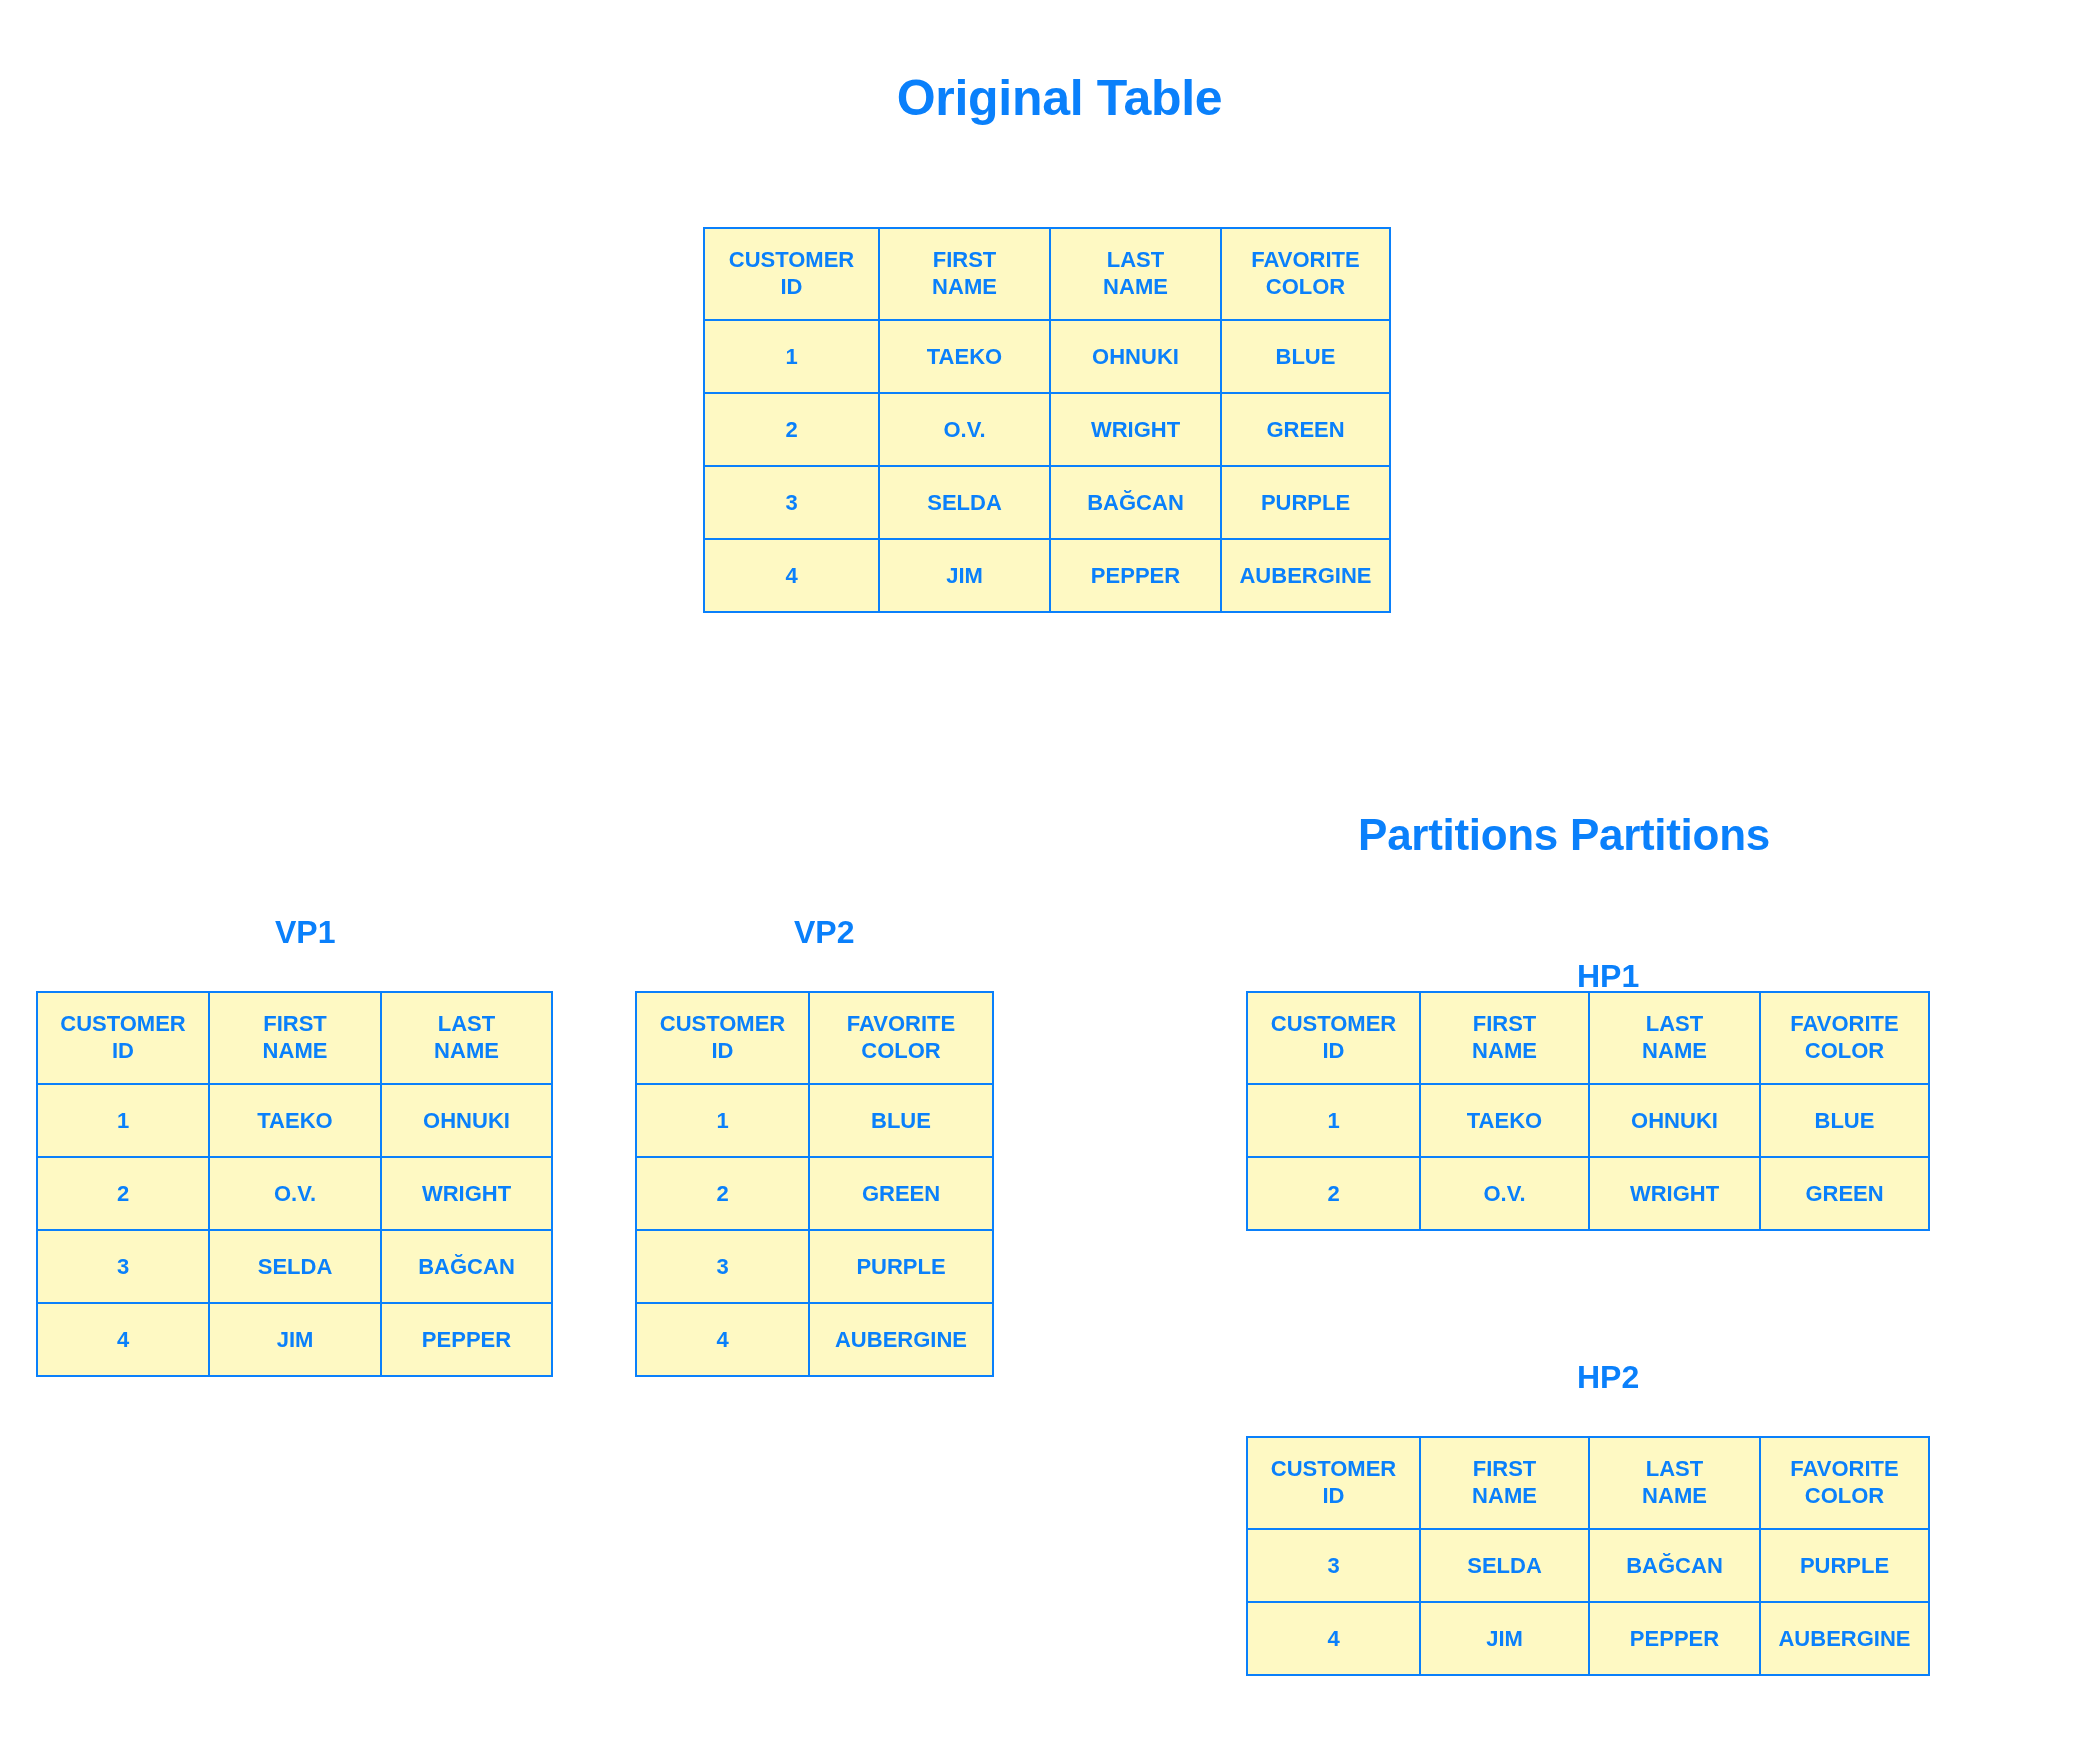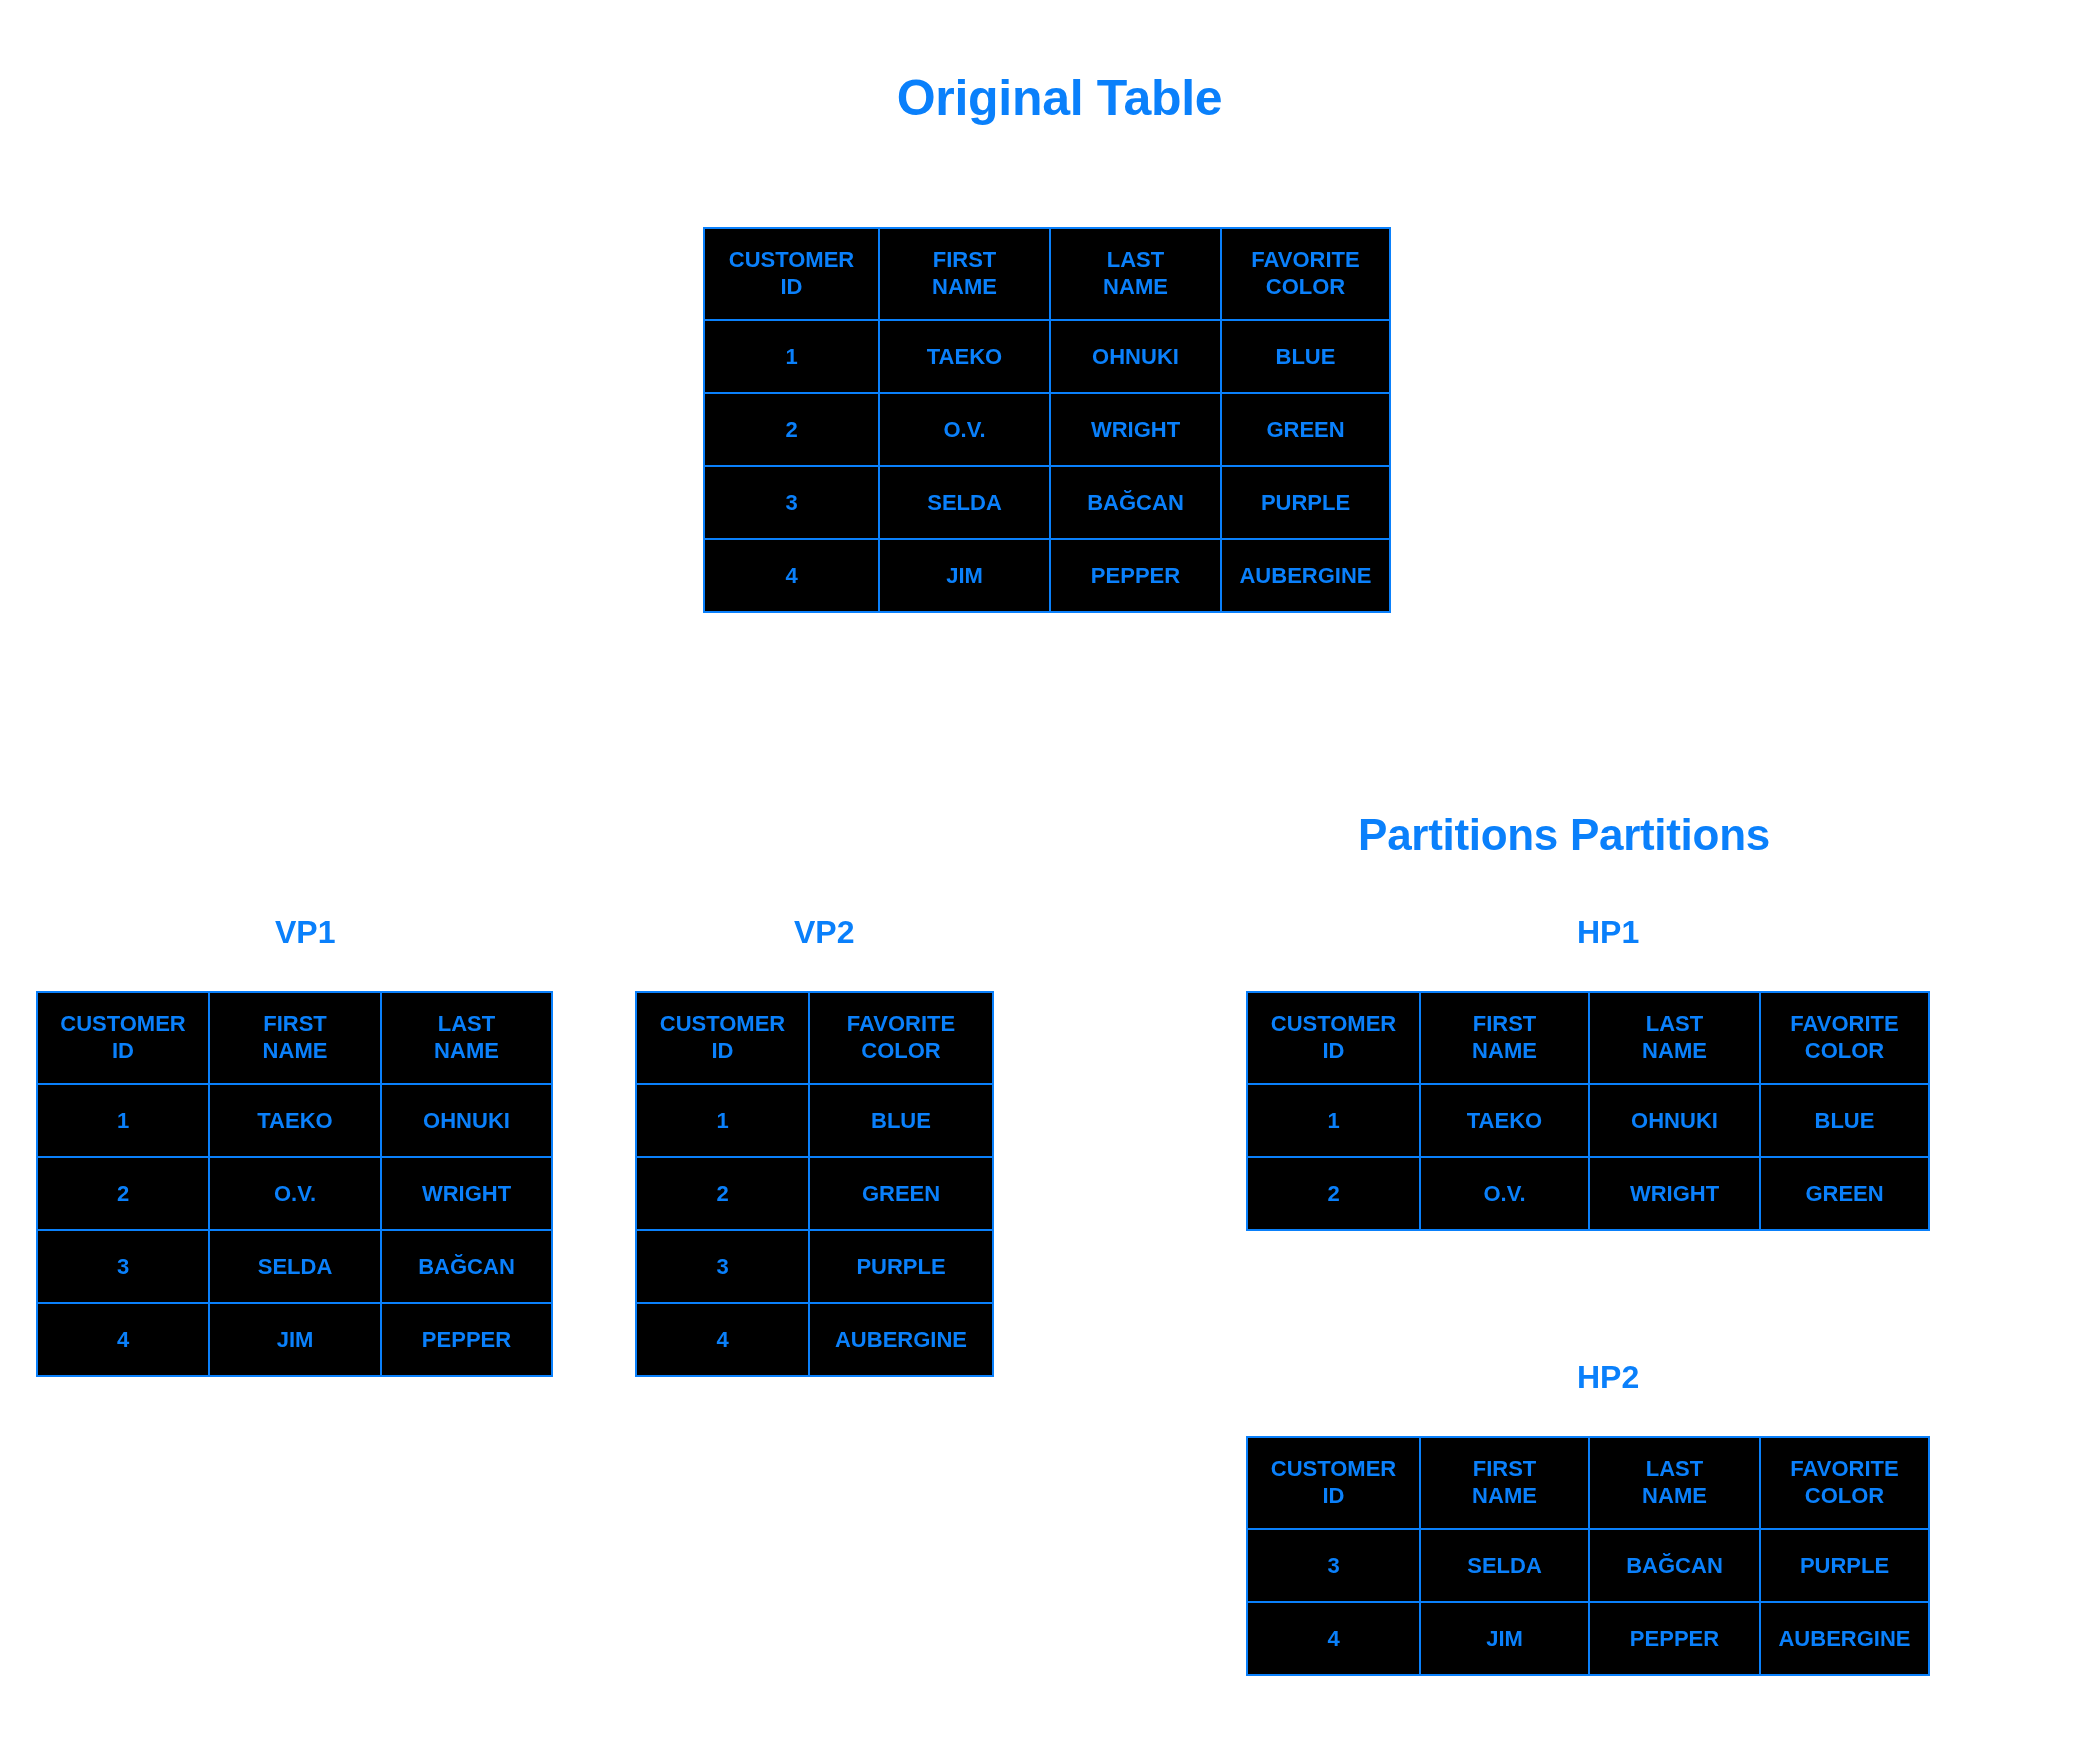--- a/index.html
+++ b/index.html
@@ -54,30 +54,30 @@
   .sub-title {
     position: absolute;
     font-weight: bold;
     color: #0a80fb;
     font-size: 32px;
     white-space: nowrap;
     margin-left: 16px;
   }
   #label-vp1 { left: 259px;  top: 914px; }
   #label-vp2 { left: 778px; top: 914px; }
-  #label-hp1 { left: 1561px; top: 914px; }
+  #label-hp1 { left: 1561px; top: 958px; }
   #label-hp2 { left: 1561px; top: 1359px; }
 
   
   .ptable {
     position: absolute;
     border-collapse: collapse;
     border-spacing: 0;
     table-layout: fixed;
-    background: #000000;
+    background: #fef9c3;
   }
   .ptable td,
   .ptable th {
     border: 2.9px solid #0a80fb;
     color: #0a80fb;
     font-weight: bold;
     text-align: center;
     vertical-align: middle;
     padding: 0;
     font-size: 22px;

